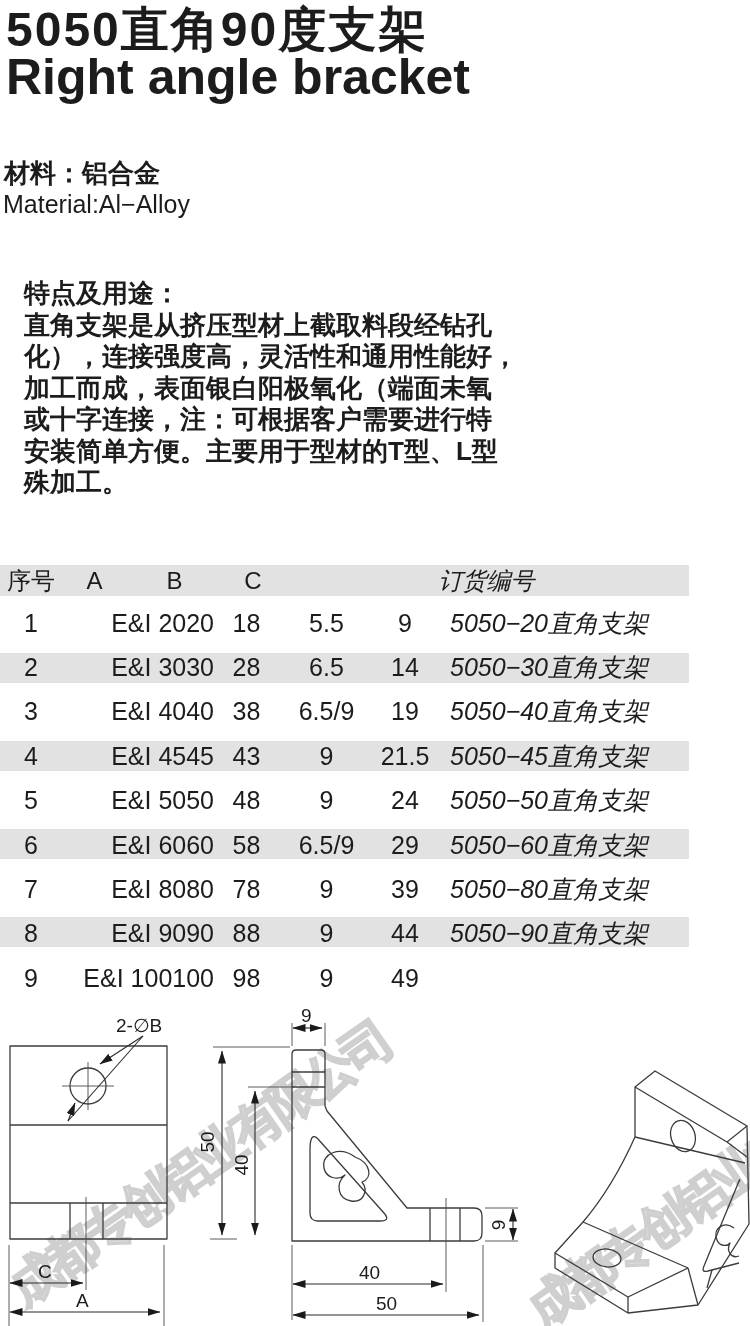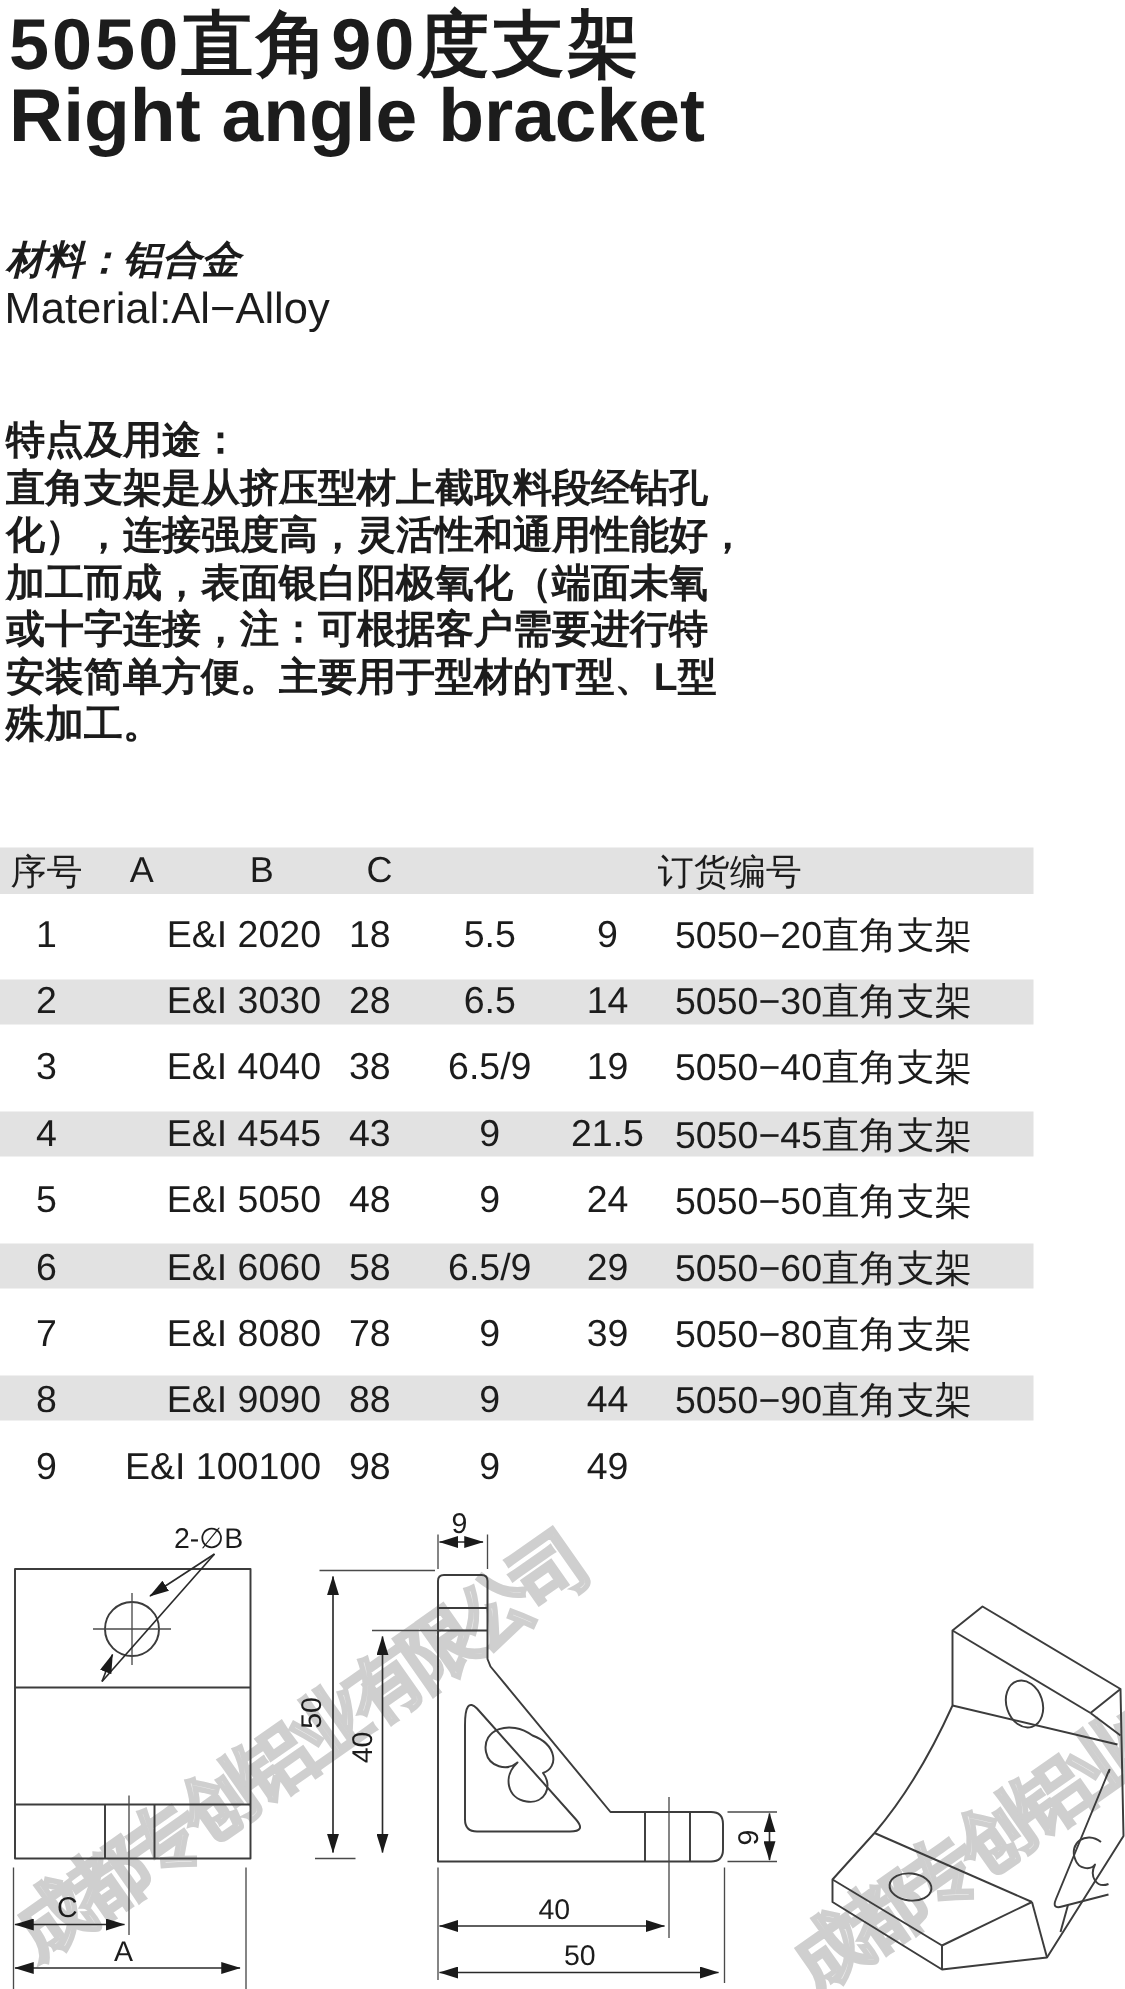--- a/index.html
+++ b/index.html
@@ -5,37 +5,37 @@
   html,body{margin:0;padding:0;background:#fff;}
   #canvas{
     position:relative; width:750px; height:1326px; overflow:hidden;
     background:#ffffff; color:#1c1c1c;
     font-family:"Liberation Sans","DejaVu Sans",sans-serif;
   }
   .abs{position:absolute;}
   
   .title-cn{left:6px; top:-2px; font-size:48px; font-weight:bold; letter-spacing:2px; white-space:nowrap;}
   .title-en{left:6px; top:48px; font-size:50px; font-weight:bold; white-space:nowrap;}
-  .mat-cn{left:4px; top:156px; font-size:26px; font-weight:bold; white-space:nowrap;font-style:italic;}
-  .mat-en{left:3px; top:190px; font-size:29px; white-space:nowrap;}
+  .mat-cn{left:4px; top:156px; font-size:26px; font-weight:bold; white-space:nowrap;}
+  .mat-en{left:3px; top:190px; font-size:25px; white-space:nowrap;}
   
   .features{left:4px; top:278px; font-size:26px; line-height:31.5px; font-weight:bold; width:490px;}
-  .features .ln{white-space:nowrap;}
+  .features .ln{white-space:nowrap;margin-left:20px;}
   
   .stripe{position:absolute; left:0; width:689px; background:#e2e2e2; z-index:0;}
   .t-head{position:absolute; left:0; top:565px; width:689px; height:31px; display:flex; align-items:center; z-index:1; font-size:24px;}
   .t-rows{position:absolute; left:0; top:601px; width:689px; z-index:1;}
   .t-row{display:flex; align-items:center; height:44.4px; font-size:25px;}
   .cell{overflow:visible; white-space:nowrap;}
   .c1{width:62px; text-align:center;}
   .c2{width:148px; text-align:right; padding-left:4px;}
   .c3{width:65px; text-align:center;}
   .c4{width:95px; text-align:center;}
   .c5{width:62px; text-align:center;}
-  .c6{flex:1; text-align:left; padding-left:14px;}
+  .c6{flex:1; text-align:left; padding-left:14px;font-style:italic;}
   .t-head .c2{text-align:center; padding-left:0;}
   .t-head .c6{text-align:center; padding-left:0;}
   
   .wm{
     position:absolute; z-index:0; white-space:nowrap;
     font-size:50px; font-weight:bold; letter-spacing:-5px;
     color:#ececec; -webkit-text-stroke:2px #cfcfcf;
     transform:rotate(-35deg); transform-origin:0 50%;
     height:50px; line-height:50px; user-select:none;
   }

